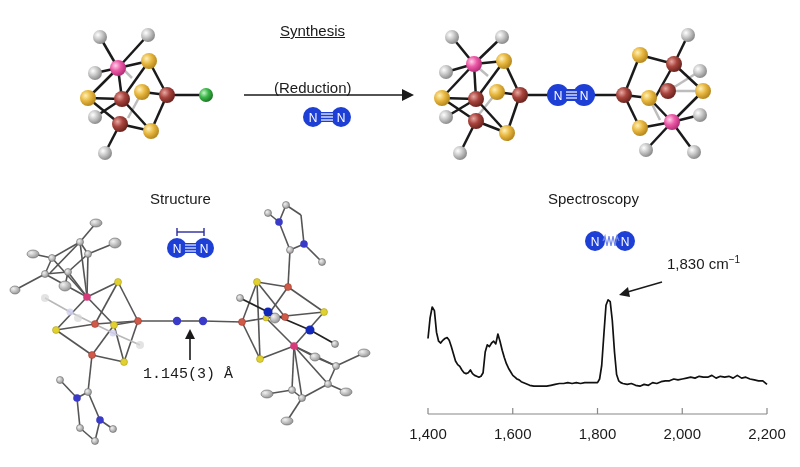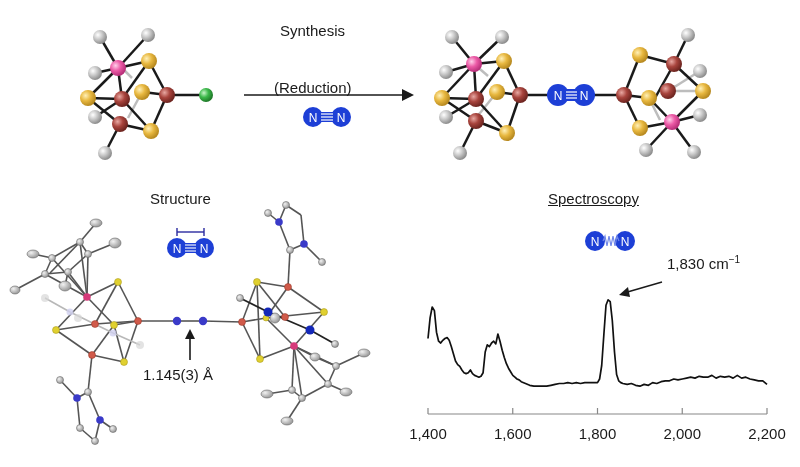--- a/index.html
+++ b/index.html
@@ -407,18 +407,18 @@
         <line x1="767" x2="767" y1="408" y2="414" stroke="#888" stroke-width="1.2"></line>
         <text x="767" y="439" text-anchor="middle" class="tick">2,200</text>
       </g>
     <g>
       <line x1="662" y1="282" x2="624" y2="293" stroke="#1a1a1a" stroke-width="1.5"></line>
       <polygon points="619,295 628,287 630,297" fill="#1a1a1a"></polygon>
     </g>
   </g>
 </svg>
 
-<div class="lbl" style="left:280px;top:22px;">Synthesis</div>
+<div class="lbl" style="left:280px;top:22px;text-decoration:underline;">Synthesis</div>
 <div class="lbl" style="left:274px;top:79px;">(Reduction)</div>
 <div class="lbl" style="left:150px;top:190px;text-align:right;">Structure</div>
-<div class="lbl" style="left:548px;top:190px;text-decoration:underline;">Spectroscopy</div>
-<div class="lbl" style="left:143px;top:366px;">1.145(3) Å</div>
+<div class="lbl" style="left:548px;top:190px;">Spectroscopy</div>
+<div class="lbl" style="left:143px;top:366px;font-family:Liberation Mono, monospace;">1.145(3) Å</div>
 <div class="lbl" style="left:667px;top:254px;"><span>1,830 cm</span><sup style="font-size:10px;">−1</sup></div>
 
 </body></html>

